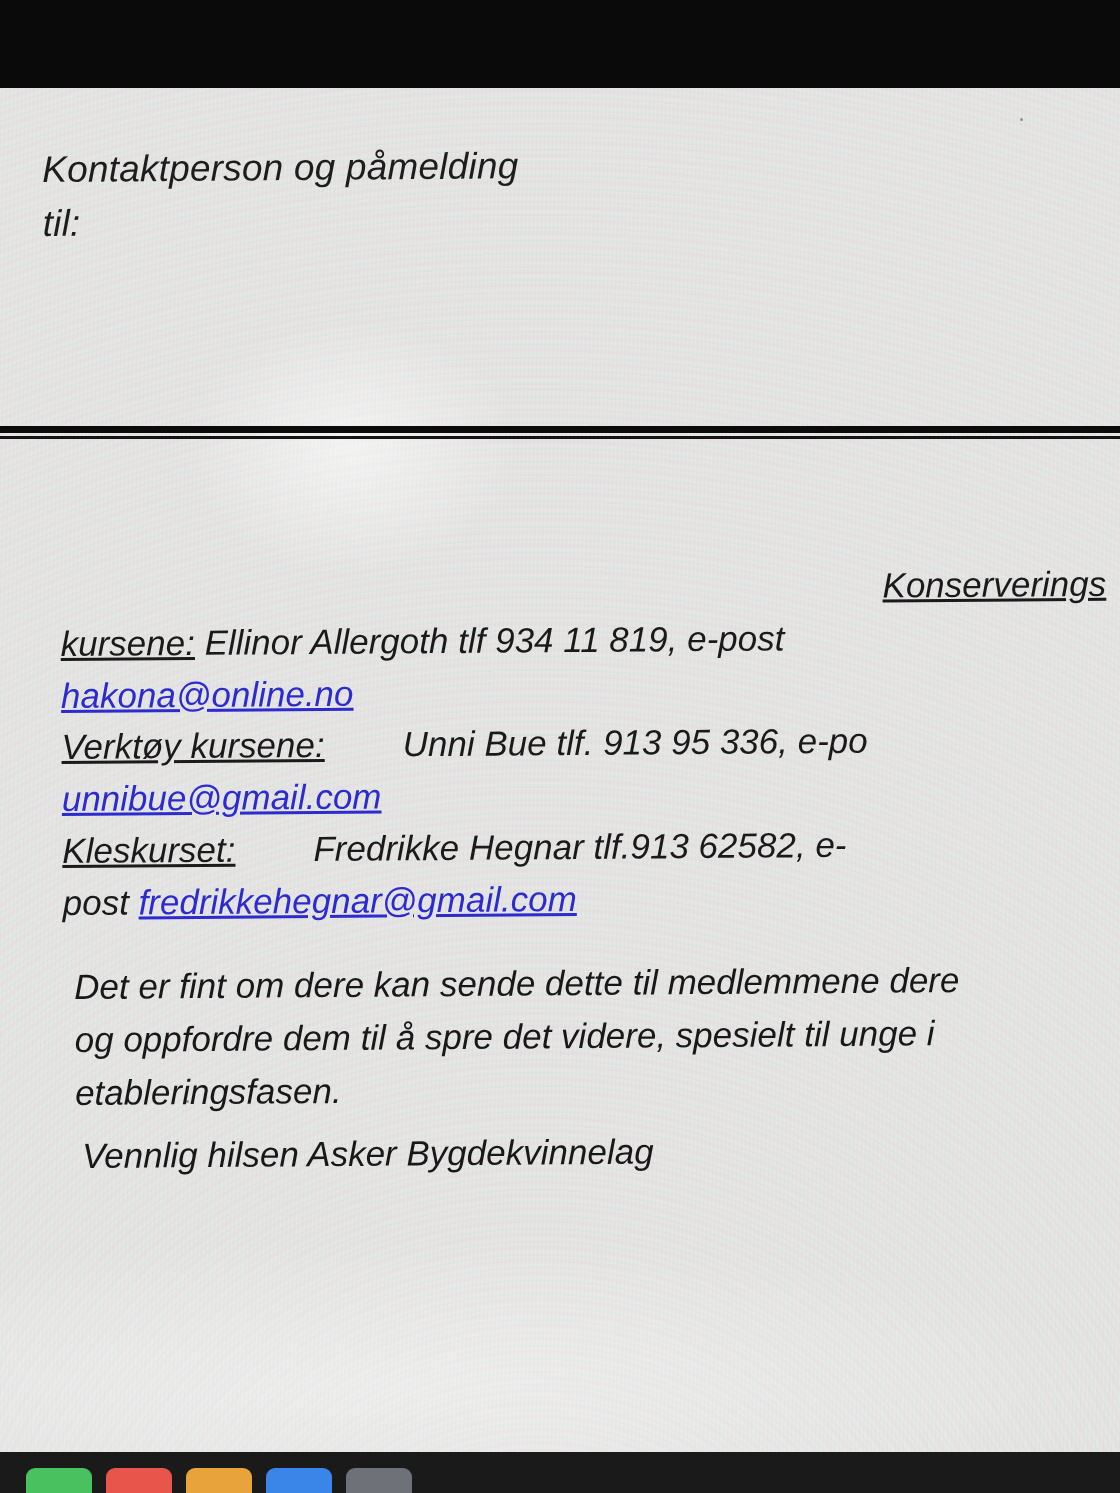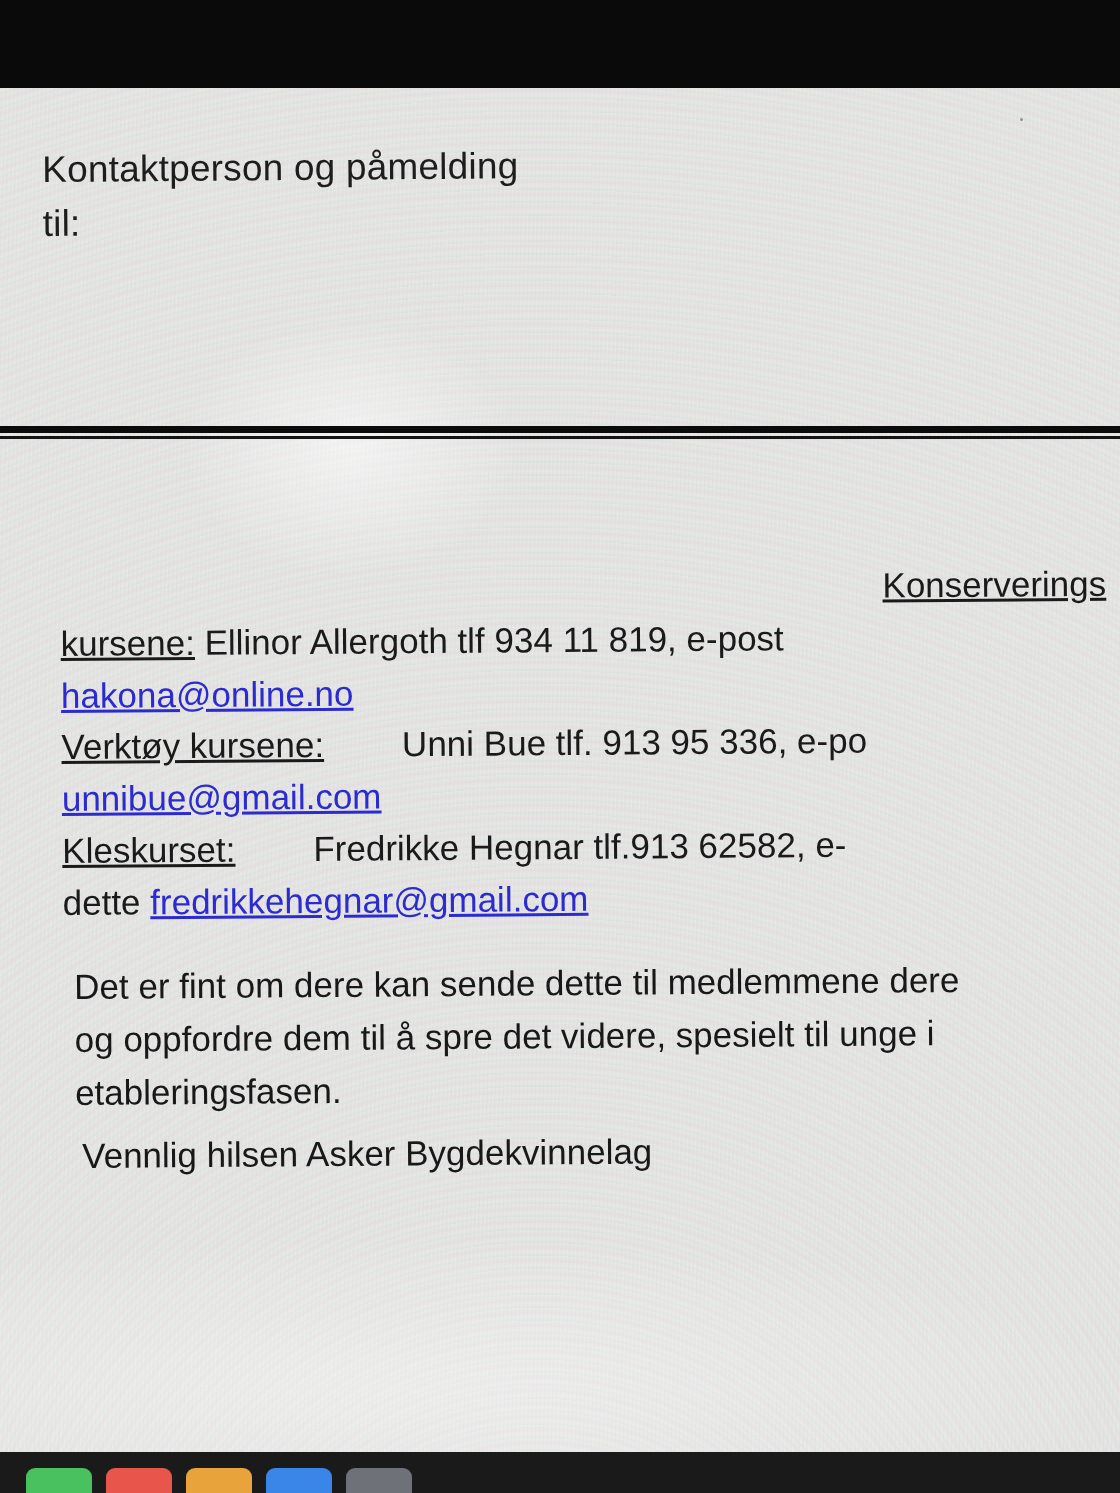--- a/index.html
+++ b/index.html
@@ -50,20 +50,21 @@
   }
 
   
   .page {
     position: absolute;
     left: 0; top: 88px;
     width: 1120px;
     height: 1364px;
     background: #e9e9e7;
     overflow: hidden;
+    font-style: italic;
   }
   
   .moire {
     position: absolute;
     inset: 0;
     pointer-events: none;
     background:
       repeating-radial-gradient(circle at 48% 118%,
         rgba(120,200,160,0.085) 0px,
         rgba(255,255,255,0.0) 4px,
@@ -209,21 +210,21 @@
         <span class="lbl">Verktøy kursene:</span><span class="tab-gap"></span><span>Unni Bue  tlf. 913 95 336, e-po</span>
       </div>
       <div class="line">
         <a class="link" href="#">unnibue@gmail.com</a>
       </div>
 
       <div class="line">
         <span class="lbl">Kleskurset:</span><span class="tab-gap"></span><span>Fredrikke Hegnar  tlf.913 62582, e-</span>
       </div>
       <div class="line">
-        <span>dette </span><a class="link" href="#">fredrikkehegnar@gmail.com</a>
+        <span>post </span><a class="link" href="#">fredrikkehegnar@gmail.com</a>
       </div>
     </div>
 
     <div class="para tilt">
       <span class="l">Det er fint om dere kan sende dette til medlemmene dere</span>
       <span class="l">og oppfordre dem til å spre det videre, spesielt til unge i</span>
       <span class="l">etableringsfasen.</span>
     </div>
 
     <div class="sign tilt">Vennlig hilsen Asker Bygdekvinnelag</div>

